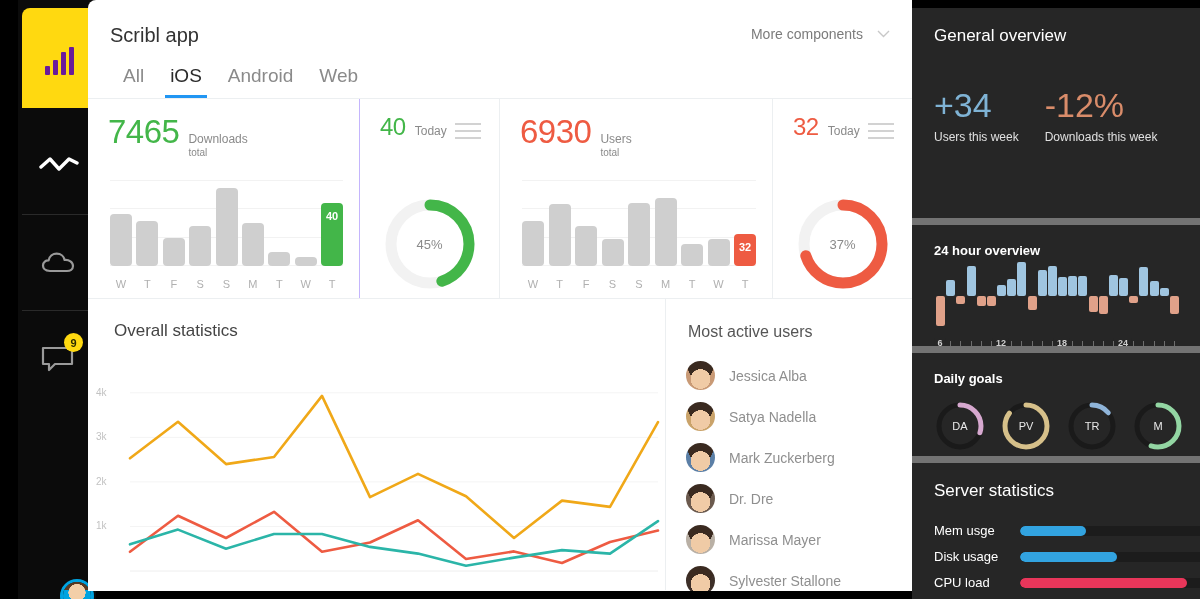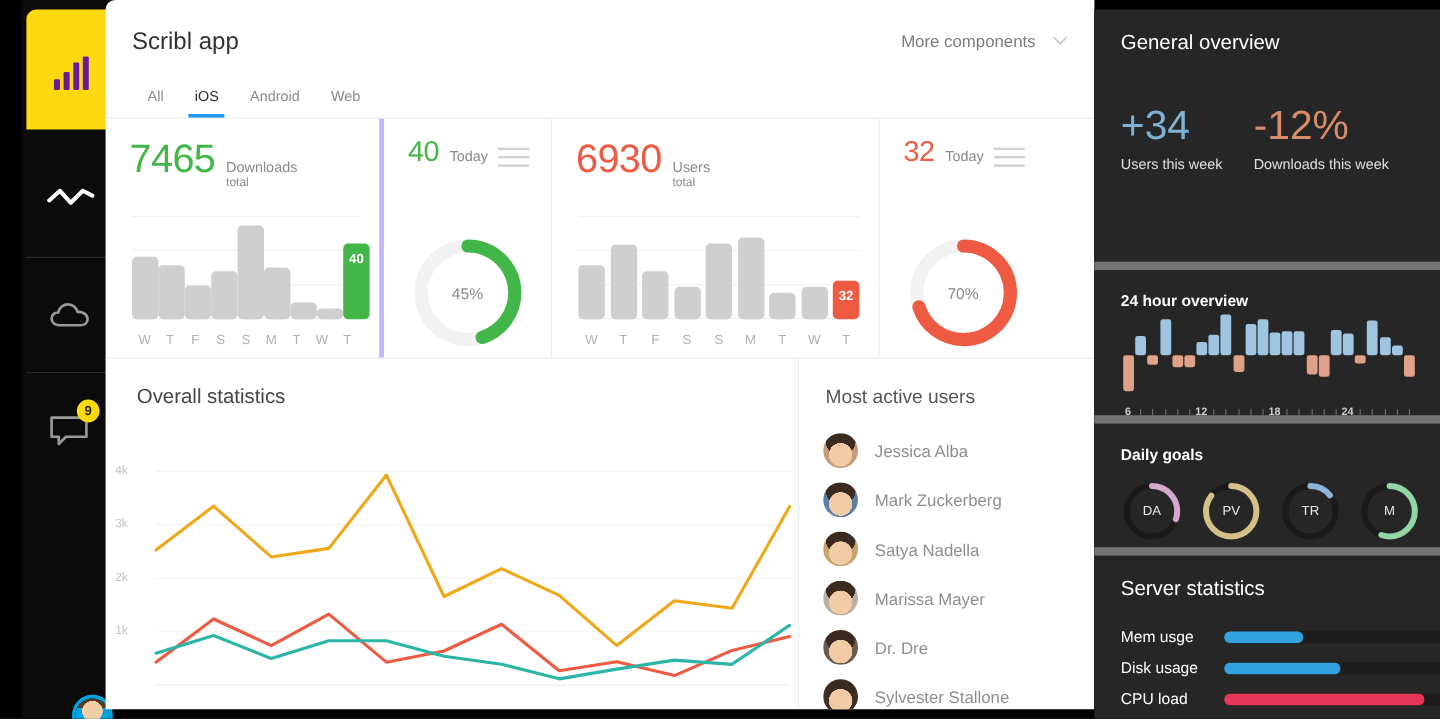--- a/index.html
+++ b/index.html
@@ -58,33 +58,33 @@
     font-size: 20px; color: #333;
   }
   .more-components {
     position: absolute; right: 22px; top: 26px;
     display: flex; align-items: center; gap: 14px;
     font-size: 14px; color: #7b7b7b; cursor: pointer;
   }
   .chev { width: 13px; height: 8px; }
   .tabs { position: absolute; left: 22px; bottom: 0; display: flex; gap: 0; }
   .tab {
-    padding: 8px 13px 11px; font-size: 12px; color: #8a8a8a;
+    padding: 8px 13px 11px; font-size: 19px; color: #8a8a8a;
     cursor: pointer; position: relative; text-align: right;
   }
   .tab.active { color: #2b2b2b; }
   .tab.active::after {
     content: ""; position: absolute; left: 8px; right: 8px; bottom: 0;
     height: 3px; background: #2196F3;
   }
 
   
   .stats-row { display: flex; height: 200px; border-bottom: 1px solid #eceff1; }
   .stat-card { position: relative; padding: 14px 20px 0; }
-  .c-bars  { width: 232px; border-right: 4px solid #c4b5fd; }
+  .c-bars  { width: 272px; border-right: 1px solid #c4b5fd; }
   .c-donut { width: 140px; border-right: 1px solid #eceff1; }
   .c-bars2 { width: 272px; }
   .c-donut2{ width: 140px; border-left: 1px solid #eceff1; }
   .stat-head { display: flex; align-items: baseline; gap: 9px; }
   .big-num { font-size: 33px; font-weight: 300; letter-spacing: -0.5px; }
   .big-num.green { color: #43B649; }
   .big-num.red { color: #EE5B42; }
   .stat-label { font-size: 12px; color: #8a8a8a; line-height: 1.25; }
   .stat-label small { display: block; }
   .hamburger { position: absolute; right: 18px; top: 24px; width: 26px; }
@@ -379,21 +379,21 @@
             <span></span>
             <span></span>
             <span></span>
           </div>
         <div class="donut-wrap">
           <div class="donut">
             <svg width="96" height="96" viewBox="0 0 96 96" id="donut-red">
                 <circle cx="48" cy="48" r="39" fill="none" stroke="#f2f2f2" stroke-width="11"></circle>
                 <circle cx="48" cy="48" r="39" fill="none" stroke="#EE5B42" stroke-width="11" stroke-linecap="round" stroke-dasharray="171.5309588860027 245.04422698000386" transform="rotate(-90 48 48)"></circle>
               </svg>
-            <div class="pct">70%</div>
+            <div class="pct">37%</div>
           </div>
         </div>
       </div>
     </div>
 
     <div class="bottom-row">
 
       <div class="overall">
         <div class="overall-head">
           <div class="overall-title">Overall statistics</div>
@@ -419,34 +419,34 @@
       </div>
 
       <div class="active-users">
         <div class="au-title">Most active users</div>
         <div class="au-list" id="au-list">
             <div class="au-item">
               <div class="au-avatar" style="background: radial-gradient(circle at 50% 62%, rgb(240, 203, 166) 0px, rgb(240, 203, 166) 42%, transparent 43%), radial-gradient(circle at 50% 22%, rgb(58, 42, 32) 0px, rgb(58, 42, 32) 46%, transparent 47%), rgb(201, 154, 118);"></div>
               <div class="au-name">Jessica Alba</div>
             </div>
             <div class="au-item">
+              <div class="au-avatar" style="background: radial-gradient(circle at 50% 62%, rgb(240, 203, 166) 0px, rgb(240, 203, 166) 42%, transparent 43%), radial-gradient(circle at 50% 22%, rgb(58, 42, 32) 0px, rgb(58, 42, 32) 46%, transparent 47%), rgb(202, 163, 106);"></div>
+              <div class="au-name">Satya Nadella</div>
+            </div>
+            <div class="au-item">
               <div class="au-avatar" style="background: radial-gradient(circle at 50% 62%, rgb(240, 203, 166) 0px, rgb(240, 203, 166) 42%, transparent 43%), radial-gradient(circle at 50% 22%, rgb(58, 42, 32) 0px, rgb(58, 42, 32) 46%, transparent 47%), rgb(91, 127, 166);"></div>
               <div class="au-name">Mark Zuckerberg</div>
             </div>
             <div class="au-item">
-              <div class="au-avatar" style="background: radial-gradient(circle at 50% 62%, rgb(240, 203, 166) 0px, rgb(240, 203, 166) 42%, transparent 43%), radial-gradient(circle at 50% 22%, rgb(58, 42, 32) 0px, rgb(58, 42, 32) 46%, transparent 47%), rgb(202, 163, 106);"></div>
-              <div class="au-name">Satya Nadella</div>
+              <div class="au-avatar" style="background: radial-gradient(circle at 50% 62%, rgb(240, 203, 166) 0px, rgb(240, 203, 166) 42%, transparent 43%), radial-gradient(circle at 50% 22%, rgb(58, 42, 32) 0px, rgb(58, 42, 32) 46%, transparent 47%), rgb(107, 90, 78);"></div>
+              <div class="au-name">Dr. Dre</div>
             </div>
             <div class="au-item">
               <div class="au-avatar" style="background: radial-gradient(circle at 50% 62%, rgb(240, 203, 166) 0px, rgb(240, 203, 166) 42%, transparent 43%), radial-gradient(circle at 50% 22%, rgb(58, 42, 32) 0px, rgb(58, 42, 32) 46%, transparent 47%), rgb(185, 176, 165);"></div>
               <div class="au-name">Marissa Mayer</div>
-            </div>
-            <div class="au-item">
-              <div class="au-avatar" style="background: radial-gradient(circle at 50% 62%, rgb(240, 203, 166) 0px, rgb(240, 203, 166) 42%, transparent 43%), radial-gradient(circle at 50% 22%, rgb(58, 42, 32) 0px, rgb(58, 42, 32) 46%, transparent 47%), rgb(107, 90, 78);"></div>
-              <div class="au-name">Dr. Dre</div>
             </div>
             <div class="au-item">
               <div class="au-avatar" style="background: radial-gradient(circle at 50% 62%, rgb(240, 203, 166) 0px, rgb(240, 203, 166) 42%, transparent 43%), radial-gradient(circle at 50% 22%, rgb(58, 42, 32) 0px, rgb(58, 42, 32) 46%, transparent 47%), rgb(61, 47, 40);"></div>
               <div class="au-name">Sylvester Stallone</div>
             </div>
           </div>
       </div>
     </div>
   </div>
 

